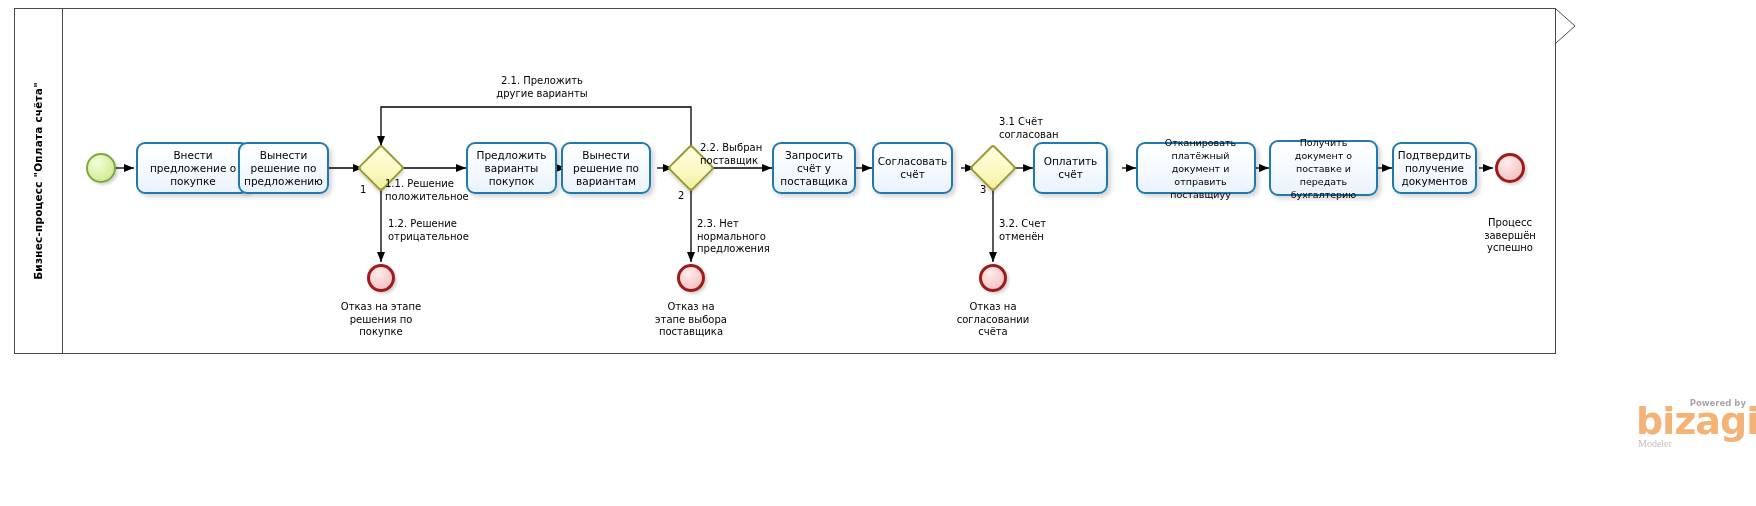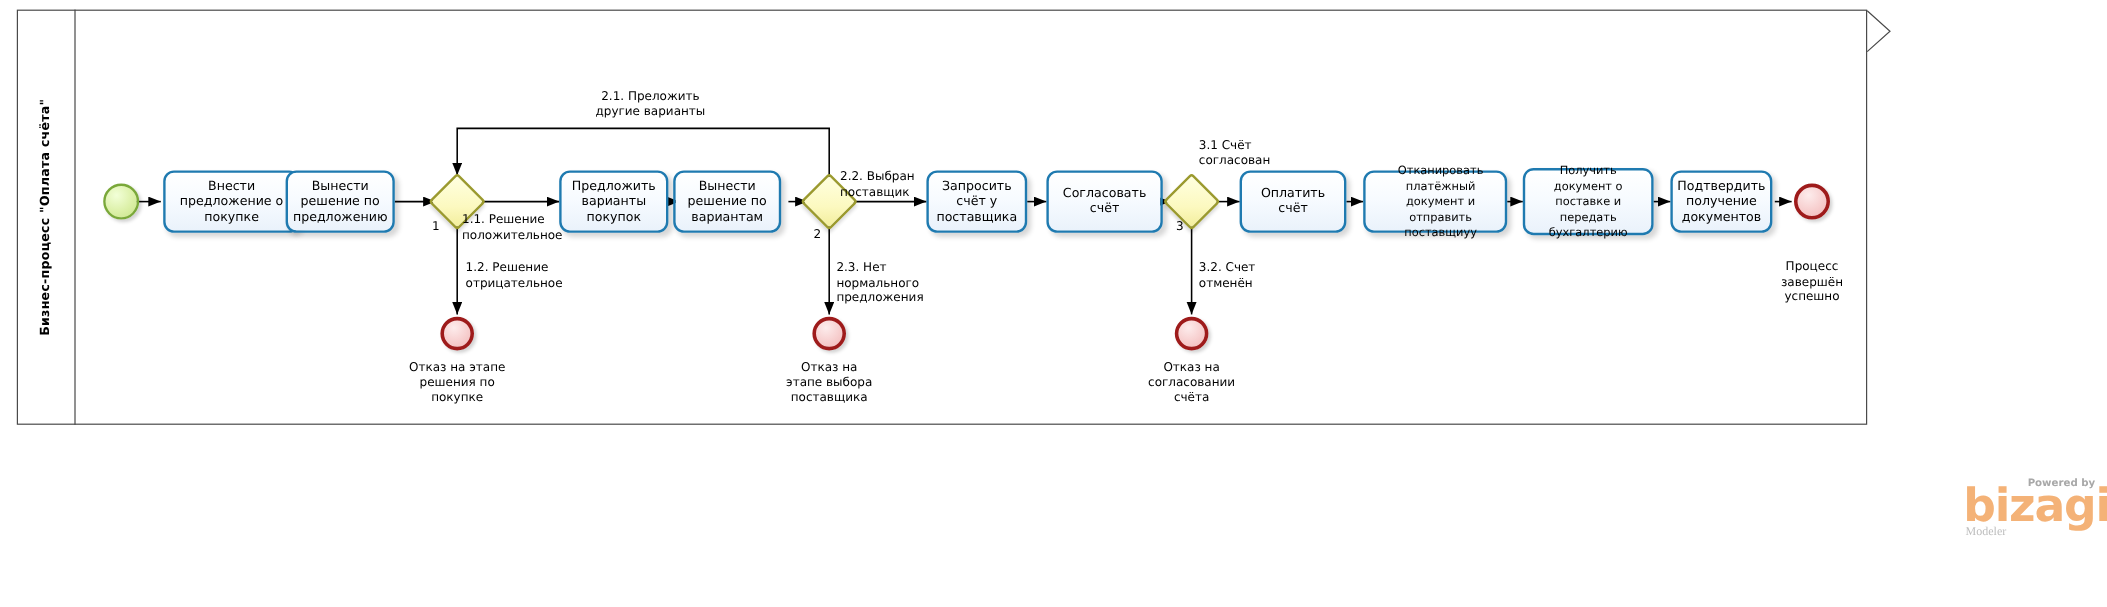--- a/index.html
+++ b/index.html
@@ -123,24 +123,24 @@
 покупок</div>
 
   <div class="task" style="left:561px;top:142px;width:90px;height:52px;">Вынести
 решение по
 вариантам</div>
 
   <div class="task" style="left:772px;top:142px;width:84px;height:52px;">Запросить
 счёт у
 поставщика</div>
 
-  <div class="task" style="left:872px;top:142px;width:97px;height:52px;">Согласовать
+  <div class="task" style="left:872px;top:142px;width:81px;height:52px;">Согласовать
 счёт</div>
 
-  <div class="task" style="left:1033px;top:142px;width:89px;height:52px;">Оплатить счёт</div>
+  <div class="task" style="left:1033px;top:142px;width:75px;height:52px;">Оплатить счёт</div>
 
   <div class="task" style="left:1136px;top:142px;width:120px;height:52px;font-size:9.5px;padding-left:12px;">Отканировать
 платёжный документ и
 отправить поставщиуу</div>
 
   <div class="task" style="left:1269px;top:140px;width:109px;height:56px;font-size:9.5px;">Получить документ
 о поставке и
 передать
 бухгалтерию</div>
 

